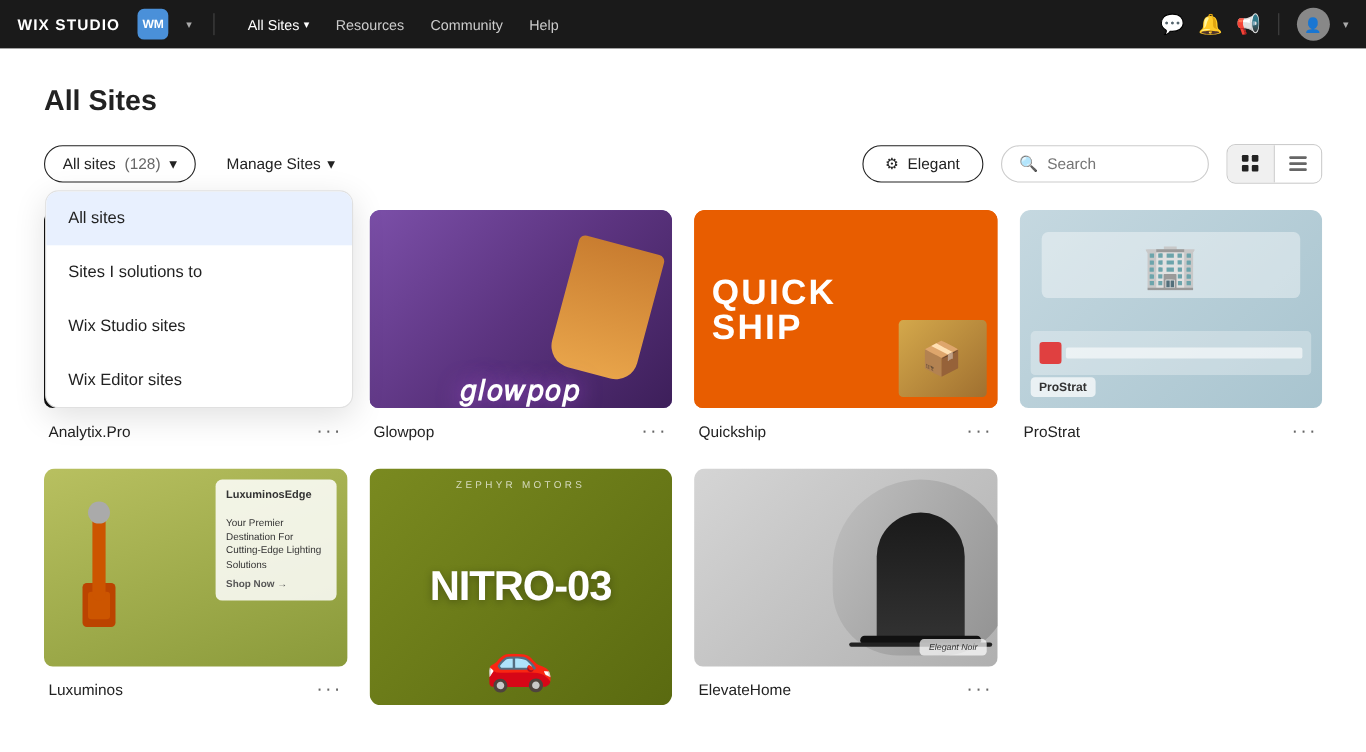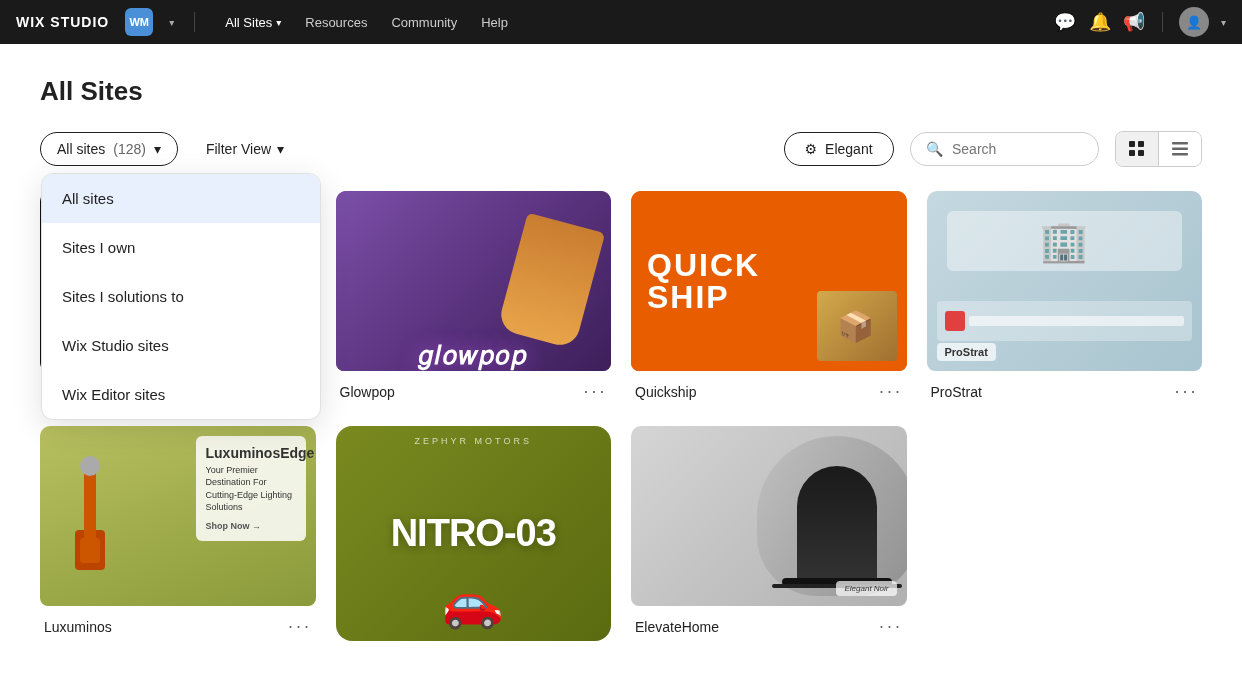--- a/index.html
+++ b/index.html
@@ -105,21 +105,21 @@
 
     
     .glowpop-content { width: 100%; height: 100%; position: relative; display: flex; align-items: flex-end; justify-content: center; padding-bottom: 0; }
     .glowpop-text { color: #fff; font-size: 26px; font-weight: 900; letter-spacing: 2px; text-shadow: 0 0 20px rgba(200,100,255,0.6); }
 
     
     .quickship-content { width: 100%; height: 100%; display: flex; flex-direction: column; align-items: center; justify-content: center; }
     .quickship-title { color: #fff; font-size: 32px; font-weight: 900; letter-spacing: 2px; text-transform: uppercase; line-height: 1; }
 
     
-    .nitro-content { width: 100%; height: 100%; display: flex; align-items: center; justify-content: center; background: #7a8a20; border-radius: 16px; }
+    .nitro-content { width: 100%; height: 100%; display: flex; align-items: center; justify-content: center; background: #7a8a20; }
     .nitro-text { color: #fff; font-size: 38px; font-weight: 900; letter-spacing: -1px; text-shadow: 0 2px 8px rgba(0,0,0,0.3); }
   </style>
 </head>
 <body>
 
 <nav class="navbar">
   <div class="nav-logo">
     <span class="nav-logo-text">WIX STUDIO</span>
   </div>
   <div class="nav-avatar-badge">WM</div>
@@ -156,29 +156,28 @@
   <h1 class="page-title">All Sites</h1>
 
   <div class="toolbar">
     <div class="dropdown-btn" id="dropdown-trigger" style="position:relative;">
       <span>All sites</span>
       <span class="count">(128)</span>
       <span>▾</span>
 
       <div class="dropdown-menu" id="dropdown-menu">
         <div class="dropdown-item selected">All sites</div>
-        <div class="dropdown-item">Sites I own</div>
         <div class="dropdown-item">Sites I solutions to</div>
         <div class="dropdown-item">Wix Studio sites</div>
         <div class="dropdown-item">Wix Editor sites</div>
       </div>
     </div>
 
     <div class="manage-view-btn">
-      <span>Filter View</span>
+      <span>Manage Sites</span>
       <span>▾</span>
     </div>
 
     <div class="spacer"></div>
 
     <div class="filter-btn">
       <span>⚙</span>
       <span>Elegant</span>
     </div>
 
@@ -278,21 +277,21 @@
       </div>
       <div class="site-info">
         <span class="site-name">ProStrat</span>
         <span class="site-more">···</span>
       </div>
     </div>
 
     <div class="site-card">
       <div class="thumb thumb-luxuminos" style="background:linear-gradient(160deg,#b8c060,#8a9a3a);position:relative;overflow:hidden;">
         <div style="position:absolute;top:10px;right:10px;background:rgba(255,255,255,0.85);border-radius:6px;padding:8px 10px;font-size:9px;line-height:1.4;max-width:110px;color:#333;">
-          <div style="font-weight:700;font-size:14px;margin-bottom:0;">LuxuminosEdge</div>
+          <div style="font-weight:700;font-size:10px;margin-bottom:11px;">LuxuminosEdge</div>
           <div>Your Premier Destination For Cutting-Edge Lighting Solutions</div>
           <div style="margin-top:6px;font-weight:600;color:#555;font-size:9px;">Shop Now →</div>
         </div>
         <div style="position:absolute;left:20px;bottom:0;width:60px;height:140px;display:flex;flex-direction:column;align-items:center;gap:4px;">
           <div style="width:12px;height:80px;background:#cc5500;border-radius:6px;position:relative;">
             <div style="position:absolute;top:-10px;left:50%;transform:translateX(-50%);width:20px;height:20px;background:#aaa;border-radius:50%;"></div>
           </div>
           <div style="width:30px;height:40px;background:#bb4400;border-radius:4px;display:flex;align-items:center;justify-content:center;margin-top:-20px;">
             <div style="width:20px;height:25px;background:#cc5500;border-radius:3px;"></div>
           </div>

